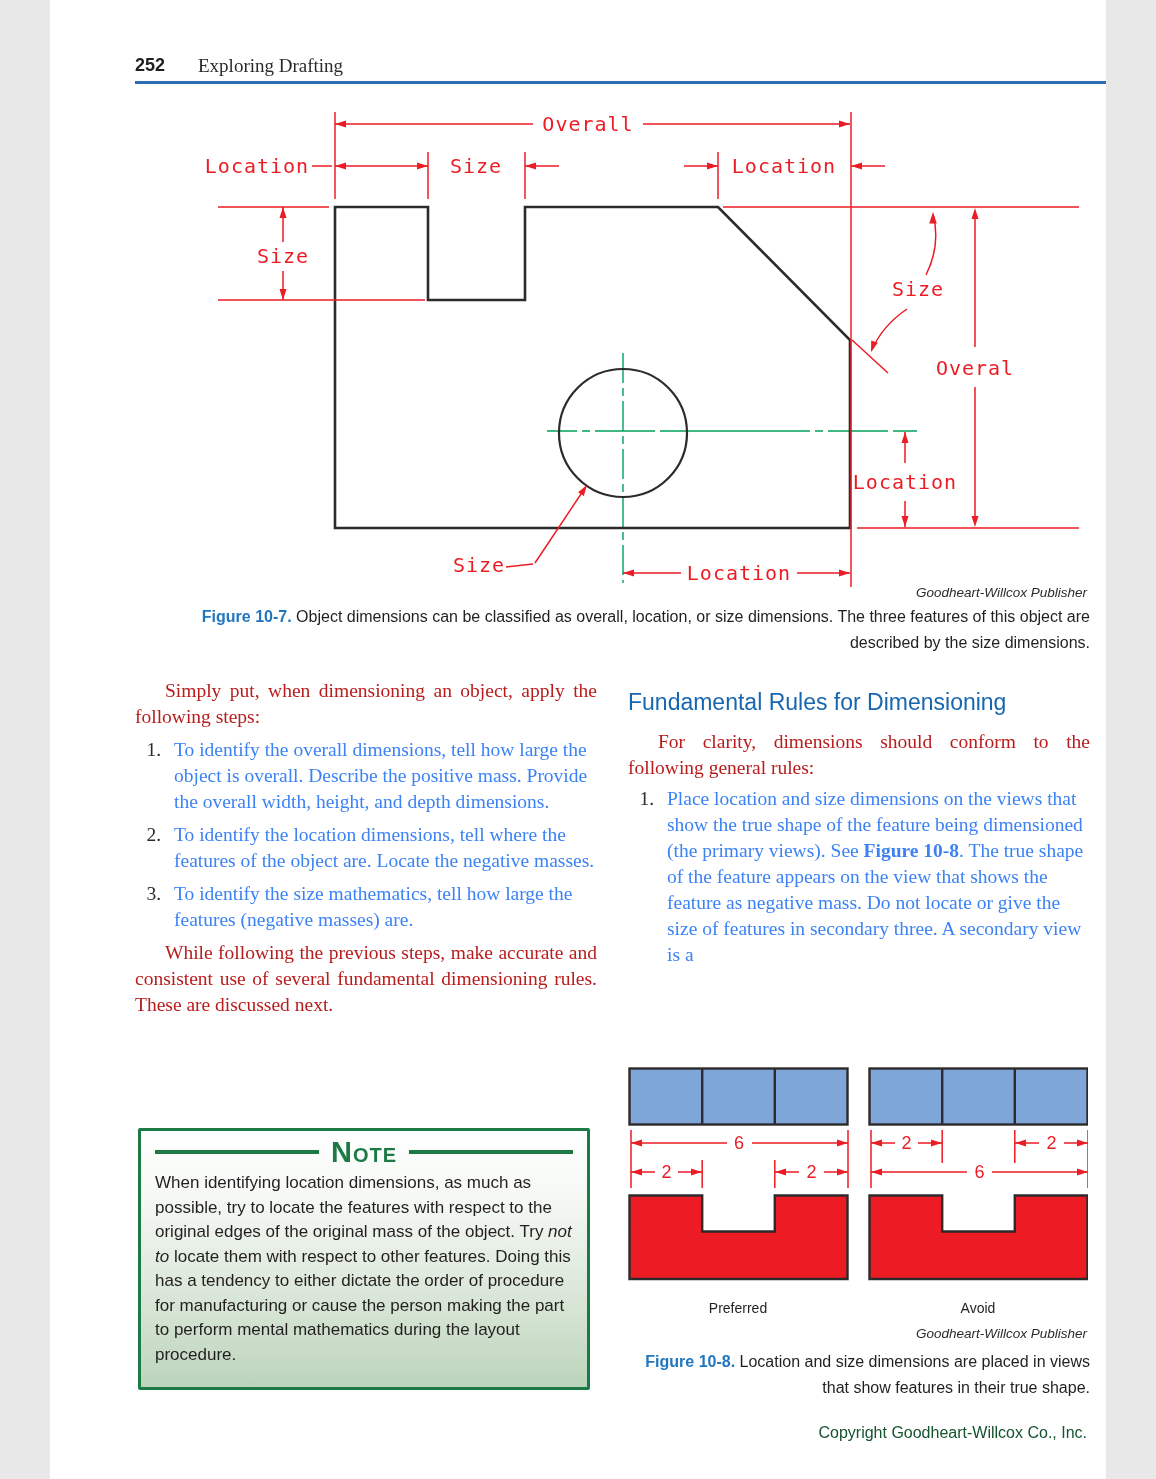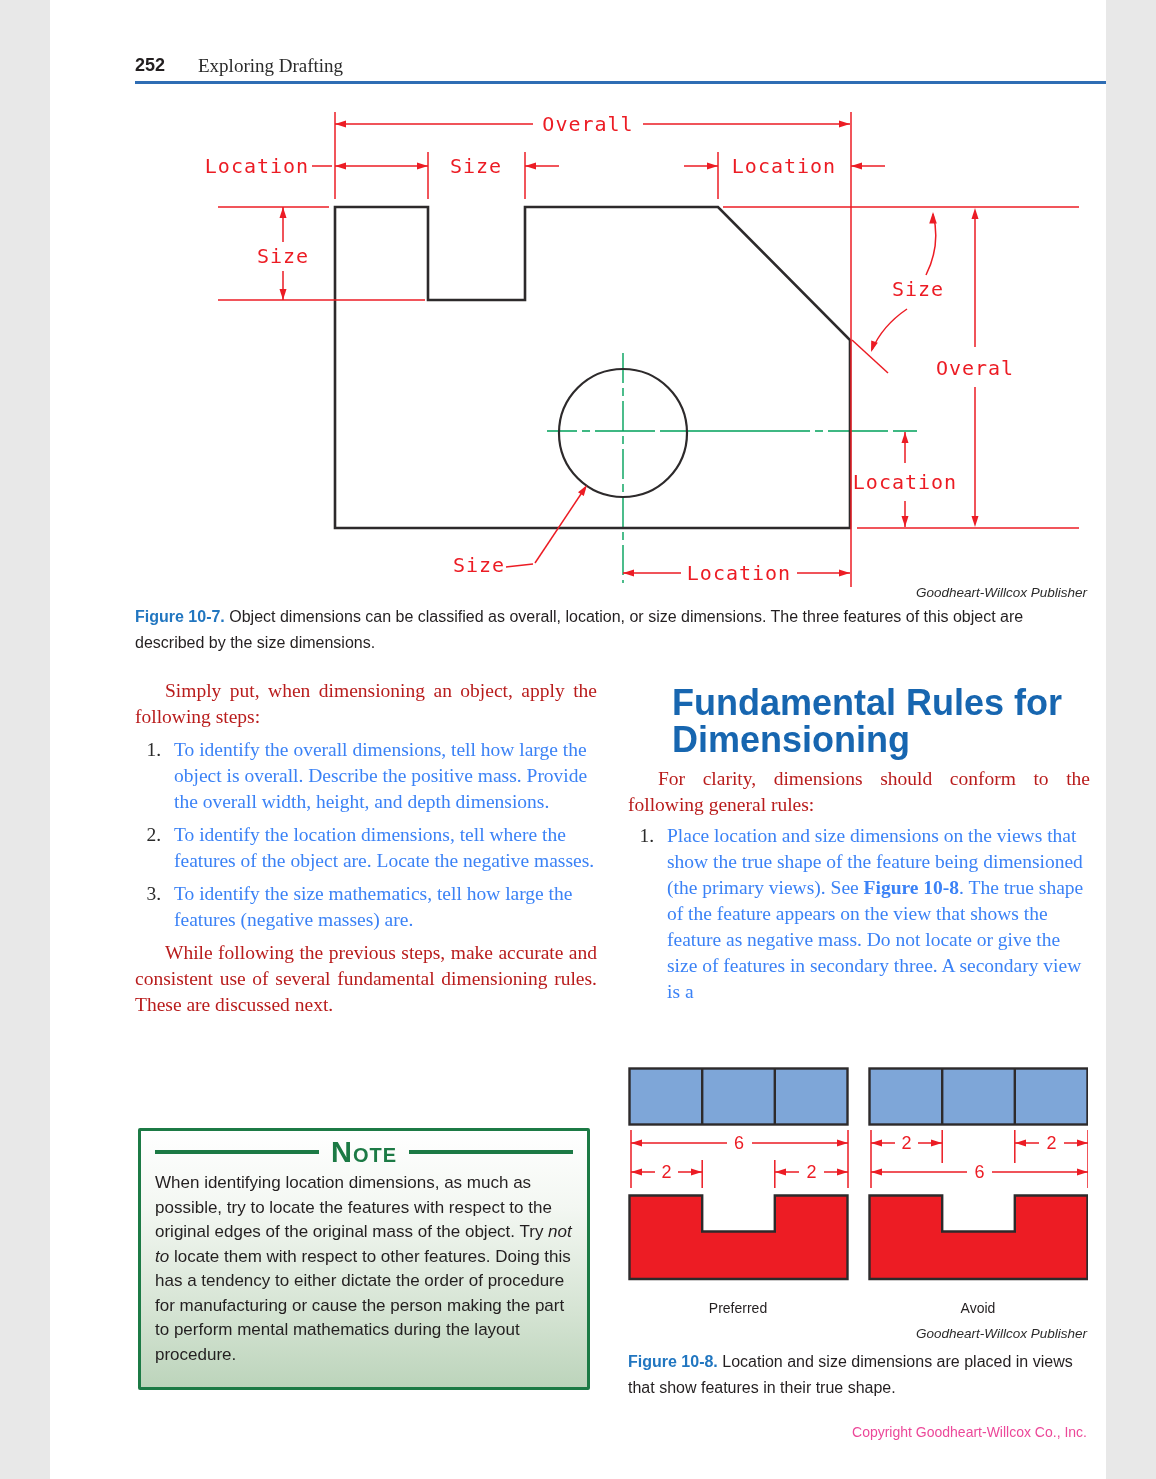--- a/index.html
+++ b/index.html
@@ -18,41 +18,41 @@
 
   
   .body-par { font-size:19.5px; line-height:26px; text-align:justify; color:#b91c1c; }
   .indent { text-indent:30px; }
   .steps { margin-top:3px; }
   .step { display:flex; margin-top:7px; }
   .step-num { width:26px; text-align:right; flex:none; font-size:19.5px; line-height:26px; color:#2b2b2b; }
   .step-text { margin-left:13px; font-size:19.5px; line-height:26px; color:#3b82f6; }
 
   
-  .h2 { font-family:"Liberation Sans", sans-serif; font-weight:bold; font-size:36px; line-height:37px; color:#1766b0;margin-left:44px; }
-  .caption { font-family:"Liberation Sans", sans-serif; font-size:16px; line-height:26px; color:#231f20; }
+  .h2 { font-family:"Liberation Sans", sans-serif; font-weight:normal; font-size:23px; line-height:37px; color:#1766b0; }
+  .caption { font-family:"Liberation Sans", sans-serif; font-size:16px; line-height:26px; color:#231f20;text-align:right; }
   .cap-label { color:#2176c0; font-weight:bold; }
   .credit { font-family:"Liberation Sans", sans-serif; font-style:italic; font-size:13.5px; color:#2b2b2b; text-align:right; }
 
   
   .note-box {
     border:3px solid #1c7a45; border-radius:2px;
     background:linear-gradient(180deg,#ffffff 0%,#f3f7f2 30%,#d4e3d2 72%,#bcd4bb 100%);
     padding:4px 14px 24px 14px;
   }
   .note-title-row { display:flex; align-items:center; margin:2px 0 4px 0; }
   .note-rule { flex:1; height:3.5px; background:#1c7a45; }
   .note-title {
     font-family:"Liberation Sans", sans-serif; font-weight:bold; font-variant:small-caps;
     font-size:29px; line-height:30px; color:#1c7a45; padding:0 12px; letter-spacing:1px;
   }
   .note-text { font-family:"Liberation Sans", sans-serif; font-size:17px; line-height:24.5px; color:#231f20; }
 
   .fig-label { font-family:"Liberation Sans", sans-serif; font-size:14px; color:#231f20; text-align:center; }
-  .footer { font-family:"Liberation Sans", sans-serif; font-size:14px; color:#ec4899; text-align:right; }
+  .footer { font-family:"Liberation Sans", sans-serif; font-size:16px; color:#14532d; text-align:right; }
 
   
   .cad { font-family:"DejaVu Sans Mono", monospace; font-size:20px; letter-spacing:1px; fill:#ec1c24; }
   .dimnum { font-family:"Liberation Sans", sans-serif; font-size:18px; fill:#ec1c24; }
   svg .red { stroke:#ec1c24; stroke-width:1.5; fill:none; }
   svg .redfill { fill:#ec1c24; stroke:none; }
   svg .blk { stroke:#2d2a2b; fill:none; }
   svg .grn { stroke:#00a15b; stroke-width:1.4; fill:none; }
 </style>
 </head>

